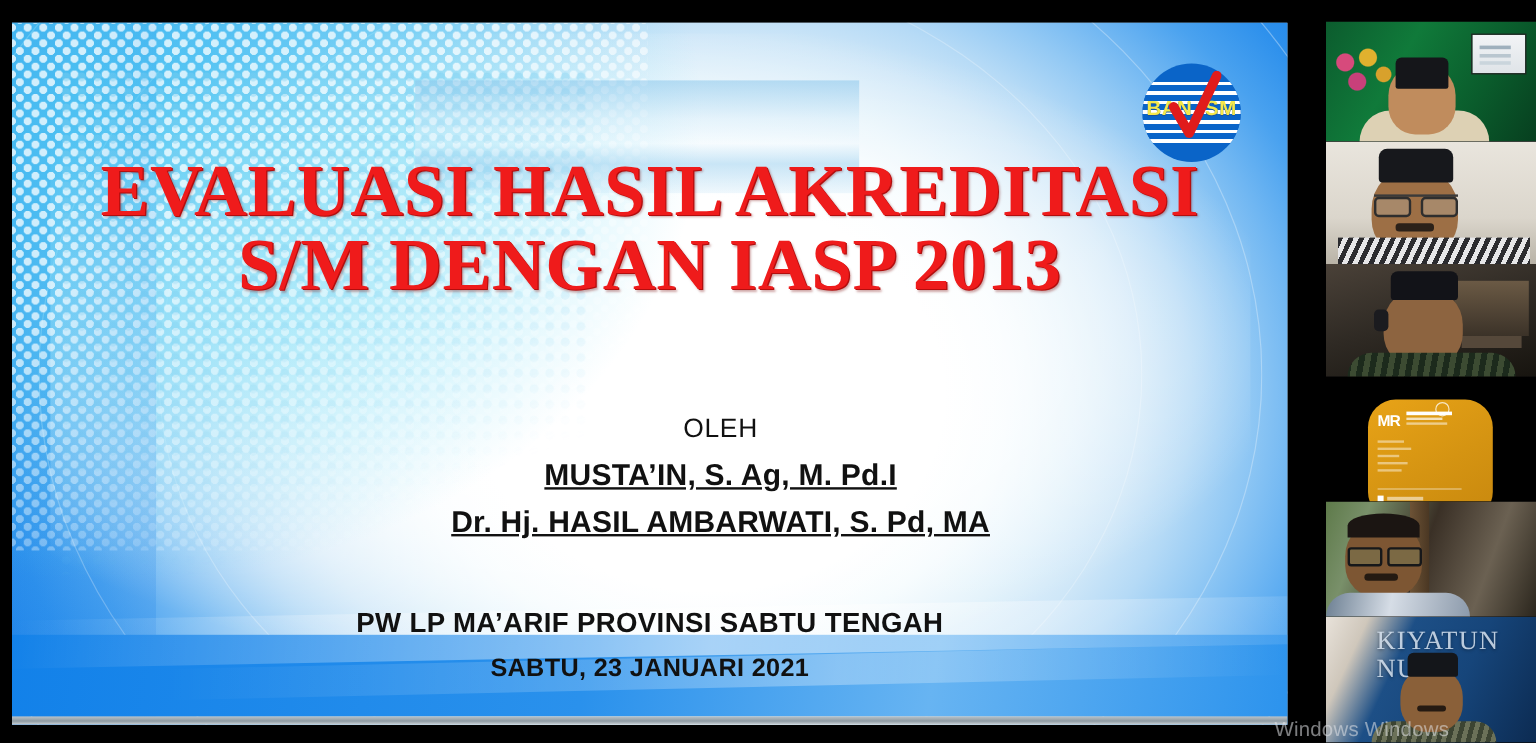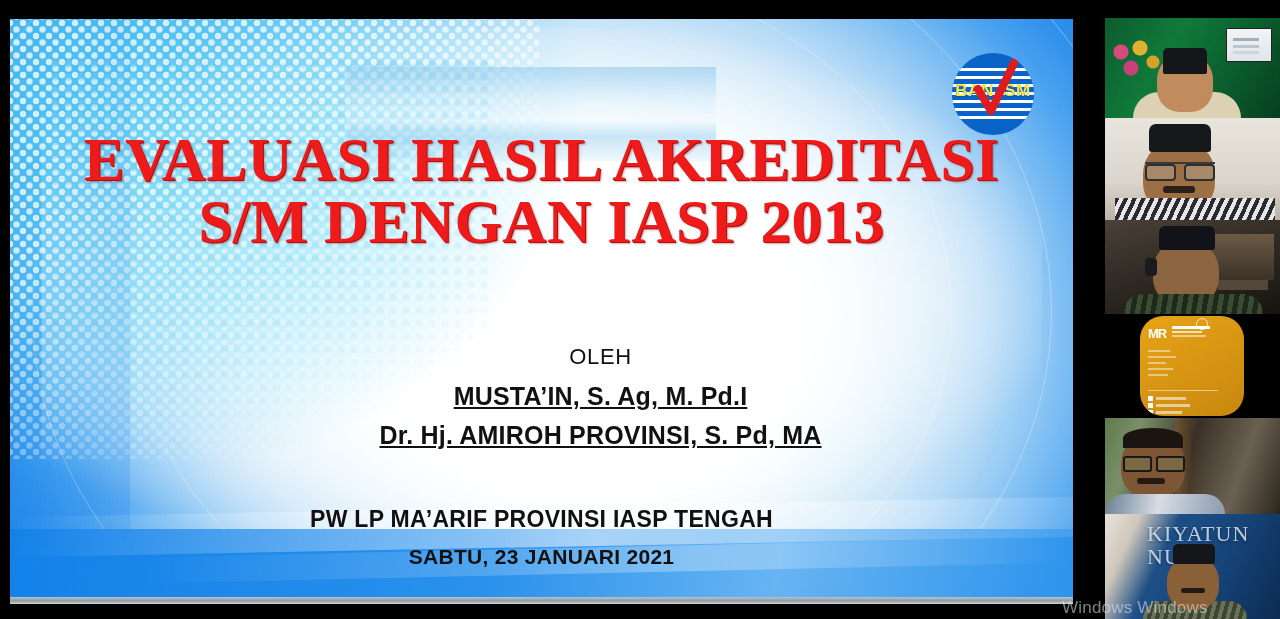--- a/index.html
+++ b/index.html
@@ -327,21 +327,21 @@
   .t3 .body {
     position:absolute; left:18px; bottom:0; width:140px; height:20px;
     background:repeating-linear-gradient(100deg,#1c2a1c 0 5px,#3c4b32 5px 10px);
     border-radius:22px 22px 0 0;
   }
 
   
   .t4 { top:314px; height:104px; background:#000; }
   .t4 .sharebg { position:absolute; inset:0; background:#000; }
   .t4 .deck {
-    position:absolute; left:35px; top:2px; width:104px; height:100px;
+    position:absolute; left:35px; top:19px; width:104px; height:100px;
     background:linear-gradient(150deg,#e8a317 0%, #d59412 55%, #c8880e 100%);
     overflow:hidden;
     border-radius:23px;
   }
   .t4 .mr {
     position:absolute; left:8px; top:10px;
     font-family:"Liberation Sans", sans-serif;
     font-weight:bold; font-size:13px; color:#fff; letter-spacing:-1px;
   }
   .t4 .brandtxt {
@@ -494,25 +494,25 @@
       </div>
 
       <div class="title-block">
         <div class="title-line l1">EVALUASI HASIL AKREDITASI</div>
         <div class="title-line l2">S/M DENGAN IASP 2013</div>
       </div>
 
       <div class="body-block">
         <div class="oleh">OLEH</div>
         <div class="presenter">MUSTA’IN, S. Ag, M. Pd.I</div>
-        <div class="presenter">Dr. Hj. AMIROH PROVINSI, S. Pd, MA</div>
+        <div class="presenter">Dr. Hj. HASIL AMBARWATI, S. Pd, MA</div>
       </div>
 
       <div class="org-block">
-        <div class="org">PW LP MA’ARIF PROVINSI IASP TENGAH</div>
+        <div class="org">PW LP MA’ARIF PROVINSI SABTU TENGAH</div>
         <div class="date">SABTU, 23 JANUARI 2021</div>
       </div>
 
     </div>
   </div>
 
   <div id="videopanel">
 
     <div class="vtile t1">
       <div class="scene"></div>

